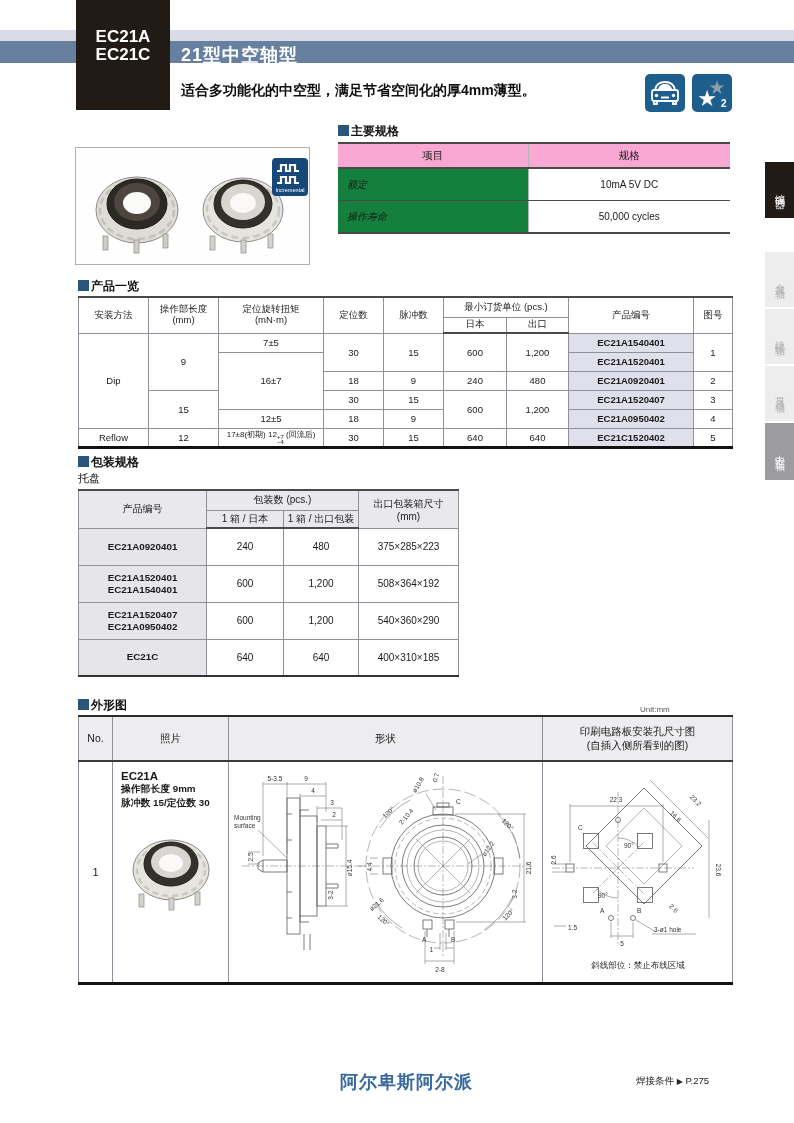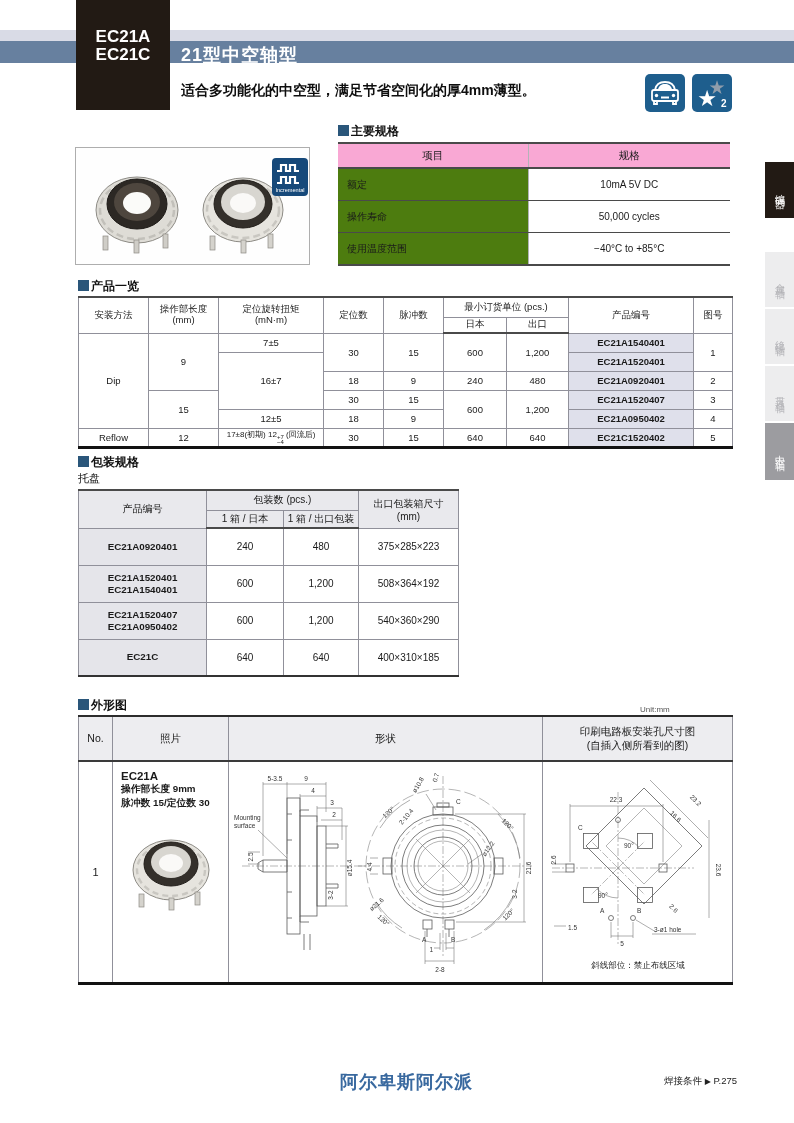--- a/index.html
+++ b/index.html
@@ -31,21 +31,21 @@
   
   table { position:absolute; border-collapse:collapse; table-layout:fixed; }
   th, td { padding:0; font-weight:normal; text-align:center; vertical-align:middle; }
 
   
   .spec-table { left:338px; top:142px; width:392px; border-top:2px solid #4a4a4a; border-bottom:2px solid #4a4a4a; }
   .spec-table th { background:#f9a8d4; font-size:10.5px; height:23px; border-bottom:2px solid #4a4a4a; }
   .spec-table td { height:31px; font-size:10px; border-bottom:1px solid #4a4a4a; }
   .spec-table tr:last-child td { border-bottom:none; }
   .spec-table th + th, .spec-table td + td { border-left:1px solid #b3b3b8; }
-  .spec-table td.item { background:#4d7c0f; text-align:left; padding-left:9px; }
+  .spec-table td.item { background:#15803d; text-align:left; padding-left:9px;font-style:italic; }
 
   
   .prod-table { left:78px; top:296px; width:654px; font-size:9.5px;
                 border-top:2px solid #4a4a4a; border-bottom:3px solid #121212; }
   .prod-table th, .prod-table td { border:1px solid #90909a; }
   .prod-table thead th { font-size:9.5px; line-height:1.15; background:#fff; }
   .prod-table thead tr:nth-child(1) { height:20px; }
   .prod-table thead tr:nth-child(2) { height:16px; }
   .prod-table thead tr:last-child th { border-bottom:2px solid #4a4a4a; }
   .prod-table tbody tr { height:19px; }
@@ -78,21 +78,21 @@
   .tab { position:absolute; left:765px; width:29px; writing-mode:vertical-rl; text-orientation:upright;
          display:flex; align-items:center; justify-content:center; font-size:10px; letter-spacing:3px; }
   .tab-1 { top:162px; height:56px; background:#221a14; color:#fff; }
   .tab-2 { top:252px; height:55px; background:#ededee; color:#b4b4b8; }
   .tab-3 { top:309px; height:55px; background:#ededee; color:#b4b4b8; }
   .tab-4 { top:366px; height:55px; background:#ededee; color:#b4b4b8; }
   .tab-5 { top:423px; height:57px; background:#9c9ca0; color:#fff; }
 
   
   .brand { position:absolute; left:340px; top:1070px; font-size:18px; font-weight:bold; color:#39699f; letter-spacing:1px; }
-  .weld  { position:absolute; left:636px; top:1075px; font-size:9.5px; color:#222;margin-left:28px; }
+  .weld  { position:absolute; left:636px; top:1075px; font-size:9.5px; color:#222; }
   .weld .arr { font-size:8px; }
   .pagenum { position:absolute; left:754px; top:1079px; font-size:10.5px; color:#222;margin-left:48px; }
 
   
   svg text { font-family:"Liberation Sans", sans-serif; }
   .ln  { stroke:#5a5a5a; fill:none; stroke-width:0.8; }
   .thin{ stroke:#6a6a6a; fill:none; stroke-width:0.5; }
   .cl  { stroke:#888; fill:none; stroke-width:0.6; stroke-dasharray:8 2 2 2; }
   .dim { stroke:#6a6a6a; fill:none; stroke-width:0.55; }
   .dtx { fill:#333; font-size:6.5px; }
@@ -178,24 +178,20 @@
       </tr>
     </thead>
     <tbody>
       <tr>
         <td class="item">额定</td>
         <td>10mA 5V DC</td>
       </tr>
       <tr>
         <td class="item">操作寿命</td>
         <td>50,000 cycles</td>
-      </tr>
-      <tr>
-        <td class="item">使用温度范围</td>
-        <td>−40°C to +85°C</td>
       </tr>
     </tbody>
   </table>
 
   <div class="sec-title" style="left:78px; top:278px;">产品一览</div>
   <table class="prod-table">
     <colgroup>
       <col style="width:70px">
         <col style="width:70px">
         <col style="width:105px">

